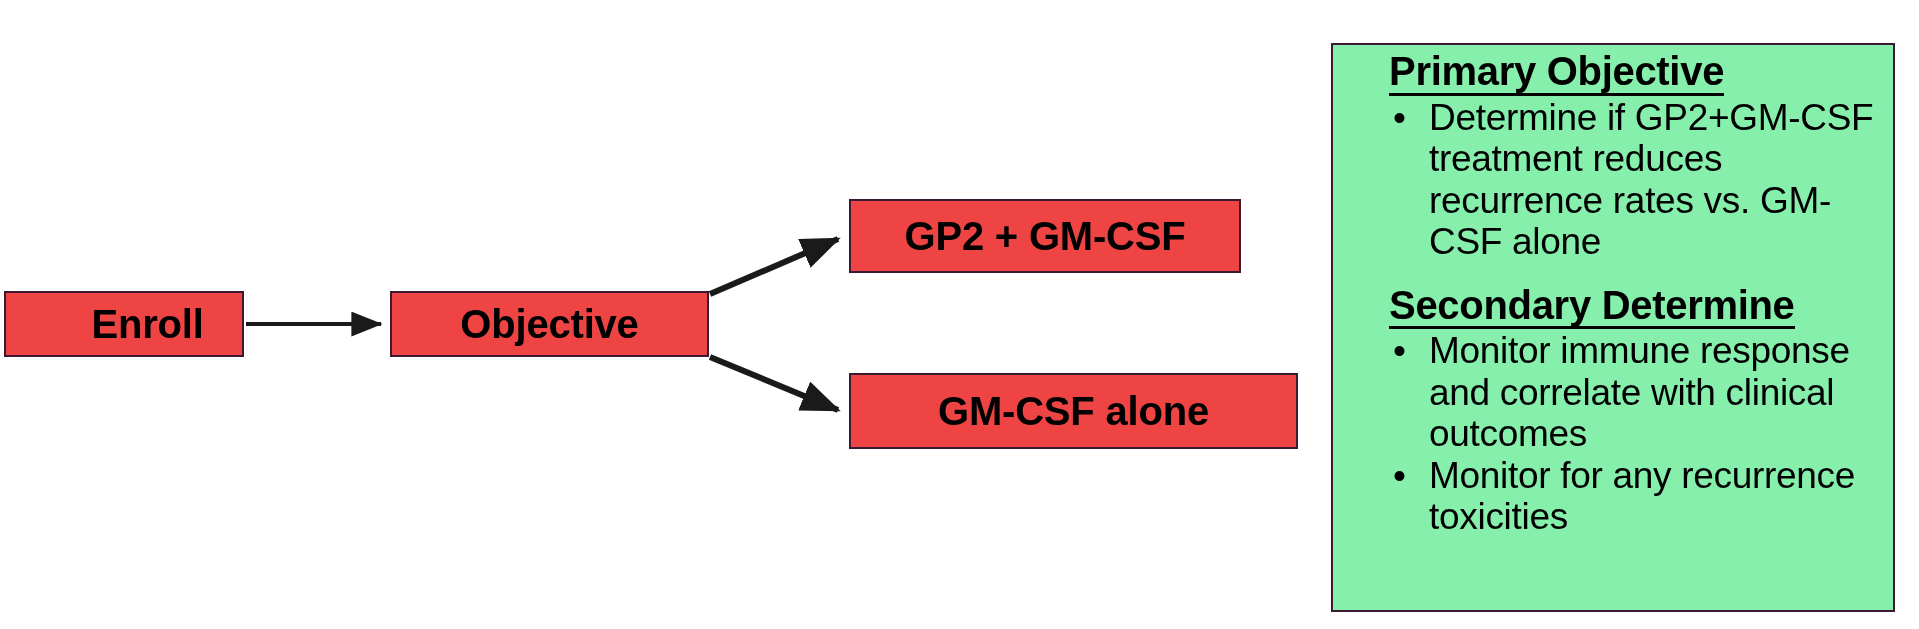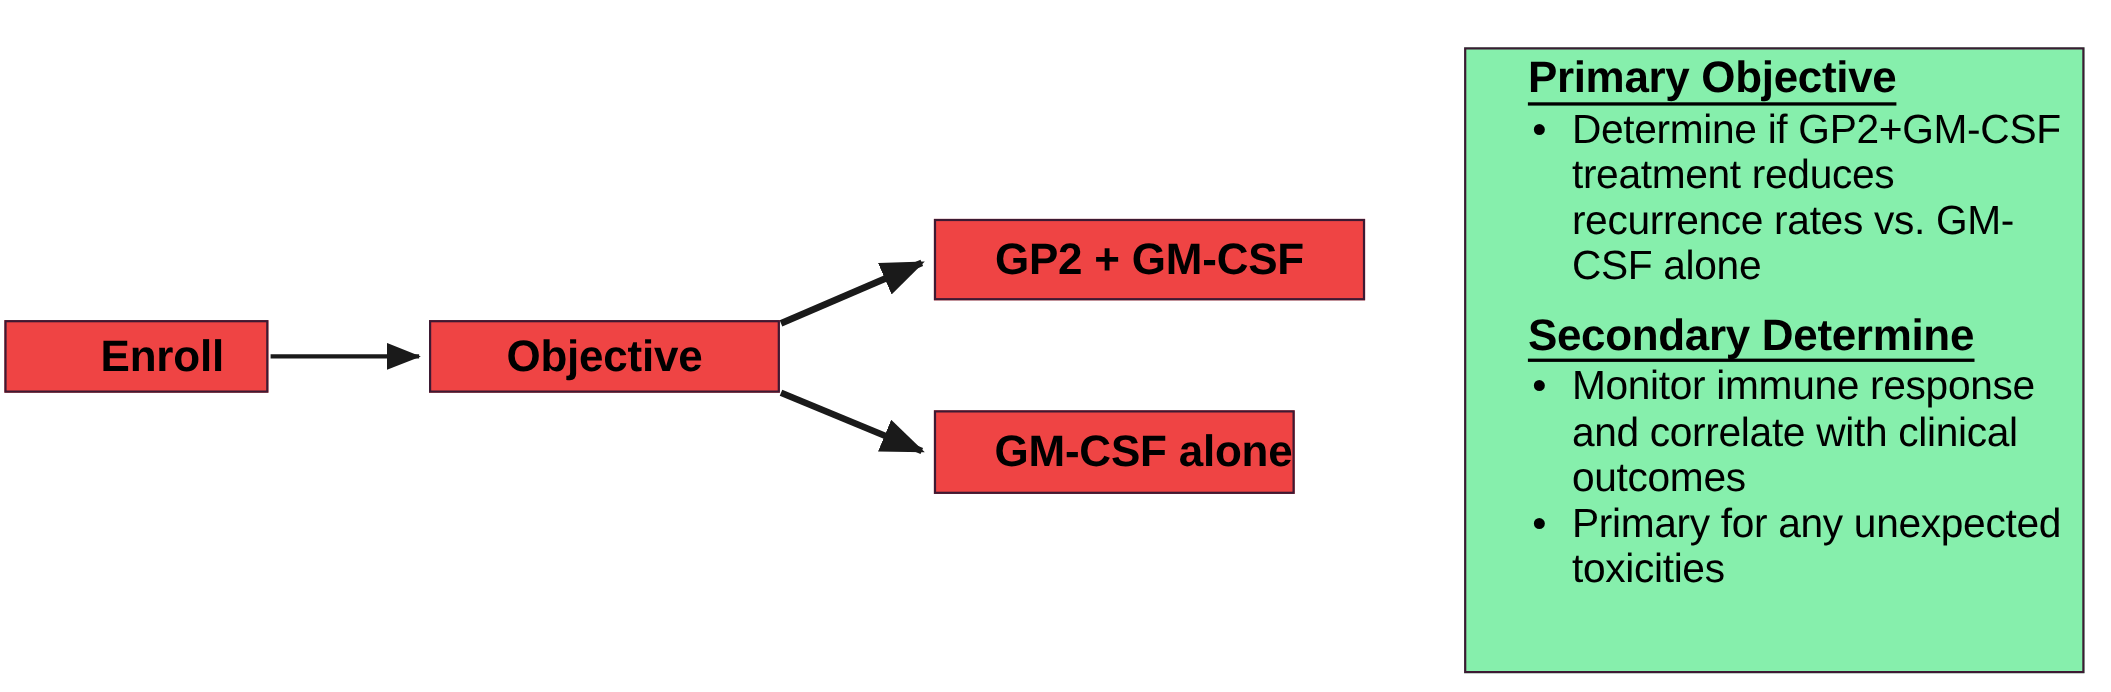--- a/index.html
+++ b/index.html
@@ -50,23 +50,22 @@
     width: 319px; height: 66px;
     font-size: 40px;
   }
   #node-gp2 {
     left: 849px; top: 199px;
     width: 392px; height: 74px;
     font-size: 40px;
   }
   #node-gmcsf {
     left: 849px; top: 373px;
-    width: 328px; height: 76px;
+    width: 449px; height: 76px;
     font-size: 40px;
-    justify-content: flex-end;
   }
 
   
   #connectors {
     position: absolute;
     left: 0; top: 0;
     width: 1919px; height: 629px;
     pointer-events: none;
   }
 
@@ -177,19 +176,19 @@
       <span class="heading-wrap">
         <span class="obj-heading">Secondary Determine</span>
       </span>
       <ul class="obj-list">
         <li class="obj-item">
           <span class="obj-bullet">•</span>
           <span>Monitor immune response and correlate with clinical outcomes</span>
         </li>
         <li class="obj-item">
           <span class="obj-bullet">•</span>
-          <span>Primary for any unexpected toxicities</span>
+          <span>Monitor for any recurrence toxicities</span>
         </li>
       </ul>
     </div>
 
   </div>
 </div>
 
 </body></html>

